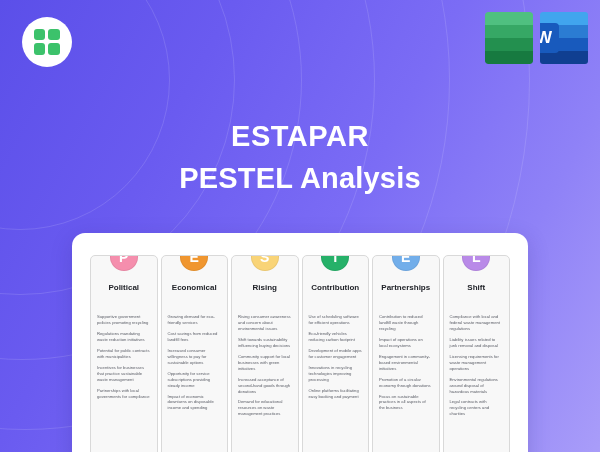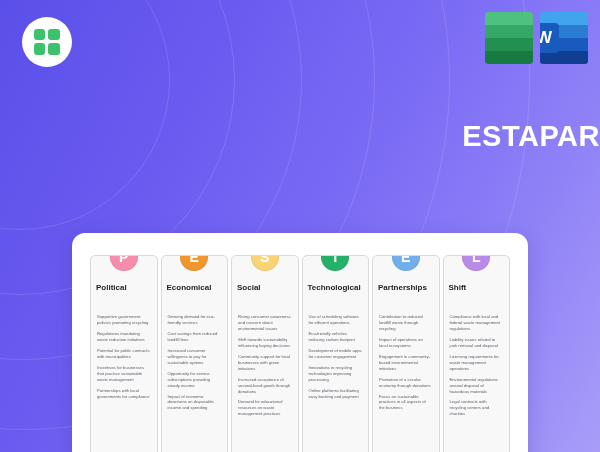--- a/index.html
+++ b/index.html
@@ -60,21 +60,21 @@
     position: absolute; left: -11px; top: 11px;
     width: 30px; height: 30px; border-radius: 4px;
     display: flex; align-items: center; justify-content: center;
     color: #fff; font-weight: bold; font-size: 17px;
   }
   .tile.w { background: #185abd; }
 
   
   #title-block {
     position: absolute; left: 0; right: 0; top: 118px;
-    text-align: right; color: #ffffff;
+    text-align: center; color: #ffffff;
   }
   #title-main {
     font-size: 29px; font-weight: bold; letter-spacing: 0.5px;
     line-height: 1.25;
   }
   #title-sub {
     font-size: 29px; font-weight: bold; letter-spacing: 0.2px;
     line-height: 1.25; margin-top: 6px;
   }
 
@@ -102,21 +102,21 @@
   }
   .badge {
     position: absolute; left: 50%; top: -13px;
     transform: translateX(-50%);
     width: 28px; height: 28px; border-radius: 50%;
     display: flex; align-items: center; justify-content: center;
     color: #ffffff; font-size: 14px; font-weight: bold;
     border: 1px solid rgba(0,0,0,0.06);
   }
   .col-title {
-    text-align: left;
+    text-align: center;
     font-size: 8px;
     font-weight: bold;
     color: #22242a;
     margin-top: 11px;
     margin-bottom: 22px;
     white-space: nowrap;
   }
   .items { display: block; }
   .item {
     font-size: 4.2px;
@@ -161,20 +161,21 @@
       <span class="wd-r1"></span>
         <span class="wd-r2"></span>
       <span class="wd-r3"></span>
         <span class="wd-r4"></span>
       <span class="tile w">W</span>
     </div>
   </div>
 
   <div id="title-block">
     <div id="title-main">ESTAPAR</div>
+    <div id="title-sub">PESTEL Analysis</div>
   </div>
 
   <div id="panel">
     <div id="cols">
         <div class="col">
           <div class="badge" style="background: rgb(245, 142, 173);">P</div>
           <div class="col-title">Political</div>
           <div class="items">
             <div class="item">Supportive government policies promoting recycling</div>
             <div class="item">Regulations mandating waste reduction initiatives</div>
@@ -189,32 +190,32 @@
           <div class="items">
             <div class="item">Growing demand for eco-friendly services</div>
             <div class="item">Cost savings from reduced landfill fees</div>
             <div class="item">Increased consumer willingness to pay for sustainable options</div>
             <div class="item">Opportunity for service subscriptions providing steady income</div>
             <div class="item">Impact of economic downturns on disposable income and spending</div>
           </div>
         </div>
         <div class="col">
           <div class="badge" style="background: rgb(249, 212, 119);">S</div>
-          <div class="col-title">Social</div>
+          <div class="col-title">Rising</div>
           <div class="items">
             <div class="item">Rising consumer awareness and concern about environmental issues</div>
             <div class="item">Shift towards sustainability influencing buying decisions</div>
             <div class="item">Community support for local businesses with green initiatives</div>
             <div class="item">Increased acceptance of second-hand goods through donations</div>
             <div class="item">Demand for educational resources on waste management practices</div>
           </div>
         </div>
         <div class="col">
           <div class="badge" style="background: rgb(38, 177, 105);">T</div>
-          <div class="col-title">Technological</div>
+          <div class="col-title">Contribution</div>
           <div class="items">
             <div class="item">Use of scheduling software for efficient operations</div>
             <div class="item">Eco-friendly vehicles reducing carbon footprint</div>
             <div class="item">Development of mobile apps for customer engagement</div>
             <div class="item">Innovations in recycling technologies improving processing</div>
             <div class="item">Online platforms facilitating easy booking and payment</div>
           </div>
         </div>
         <div class="col">
           <div class="badge" style="background: rgb(114, 174, 234);">E</div>

